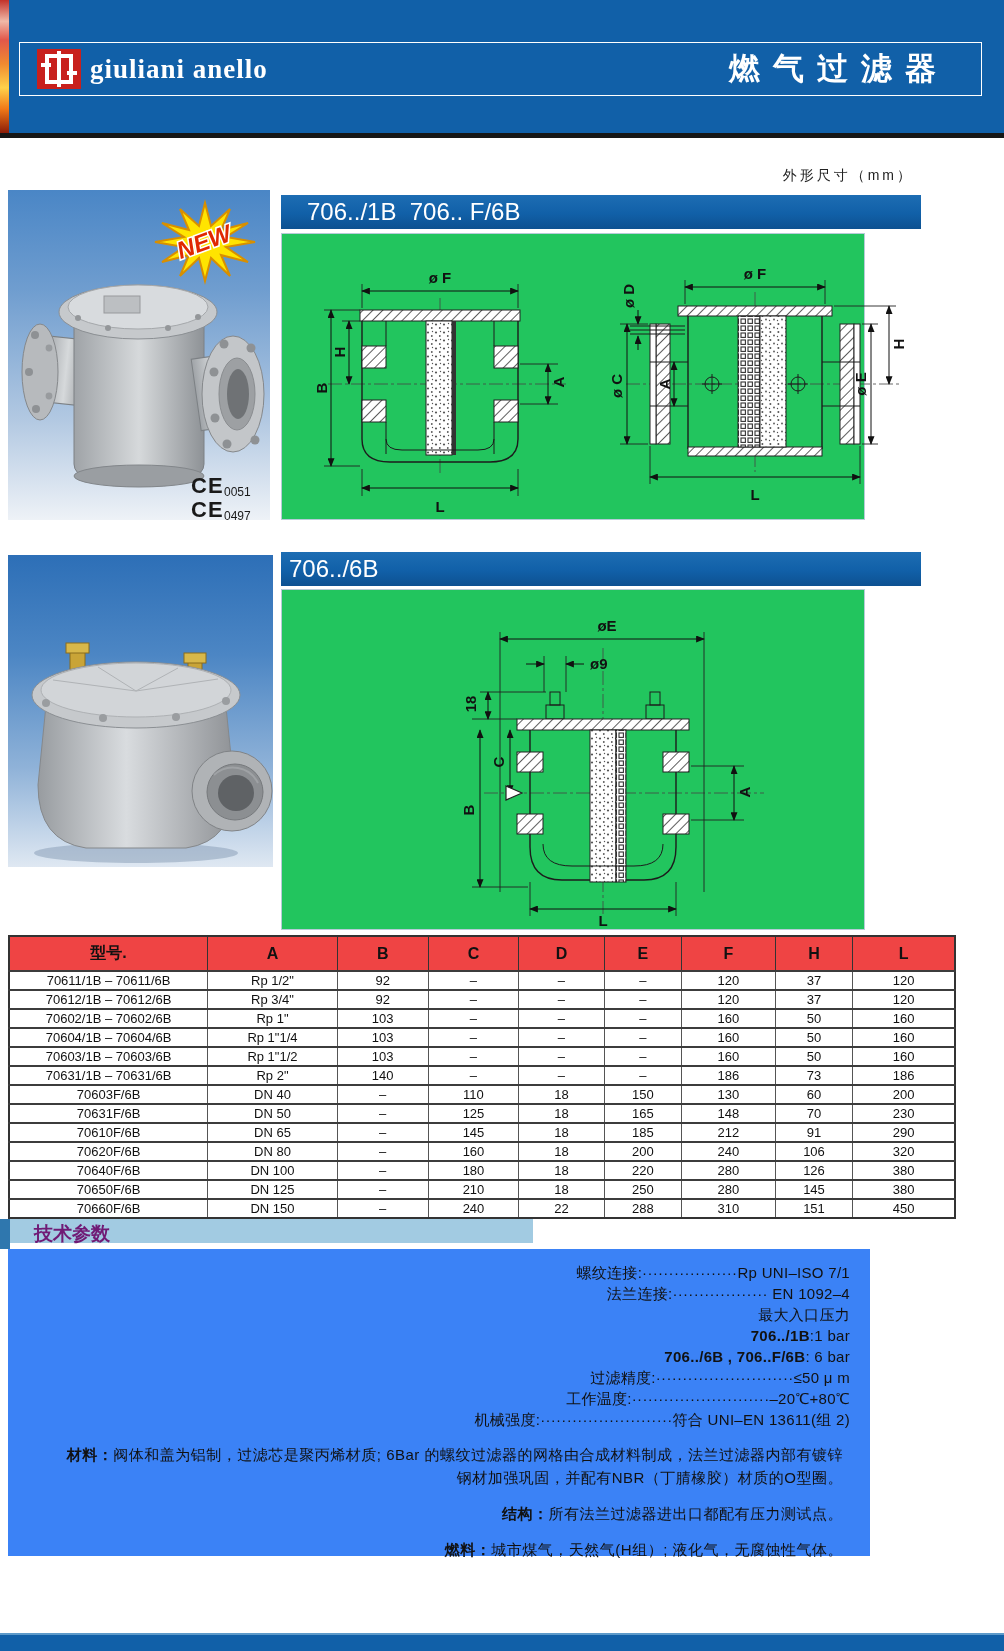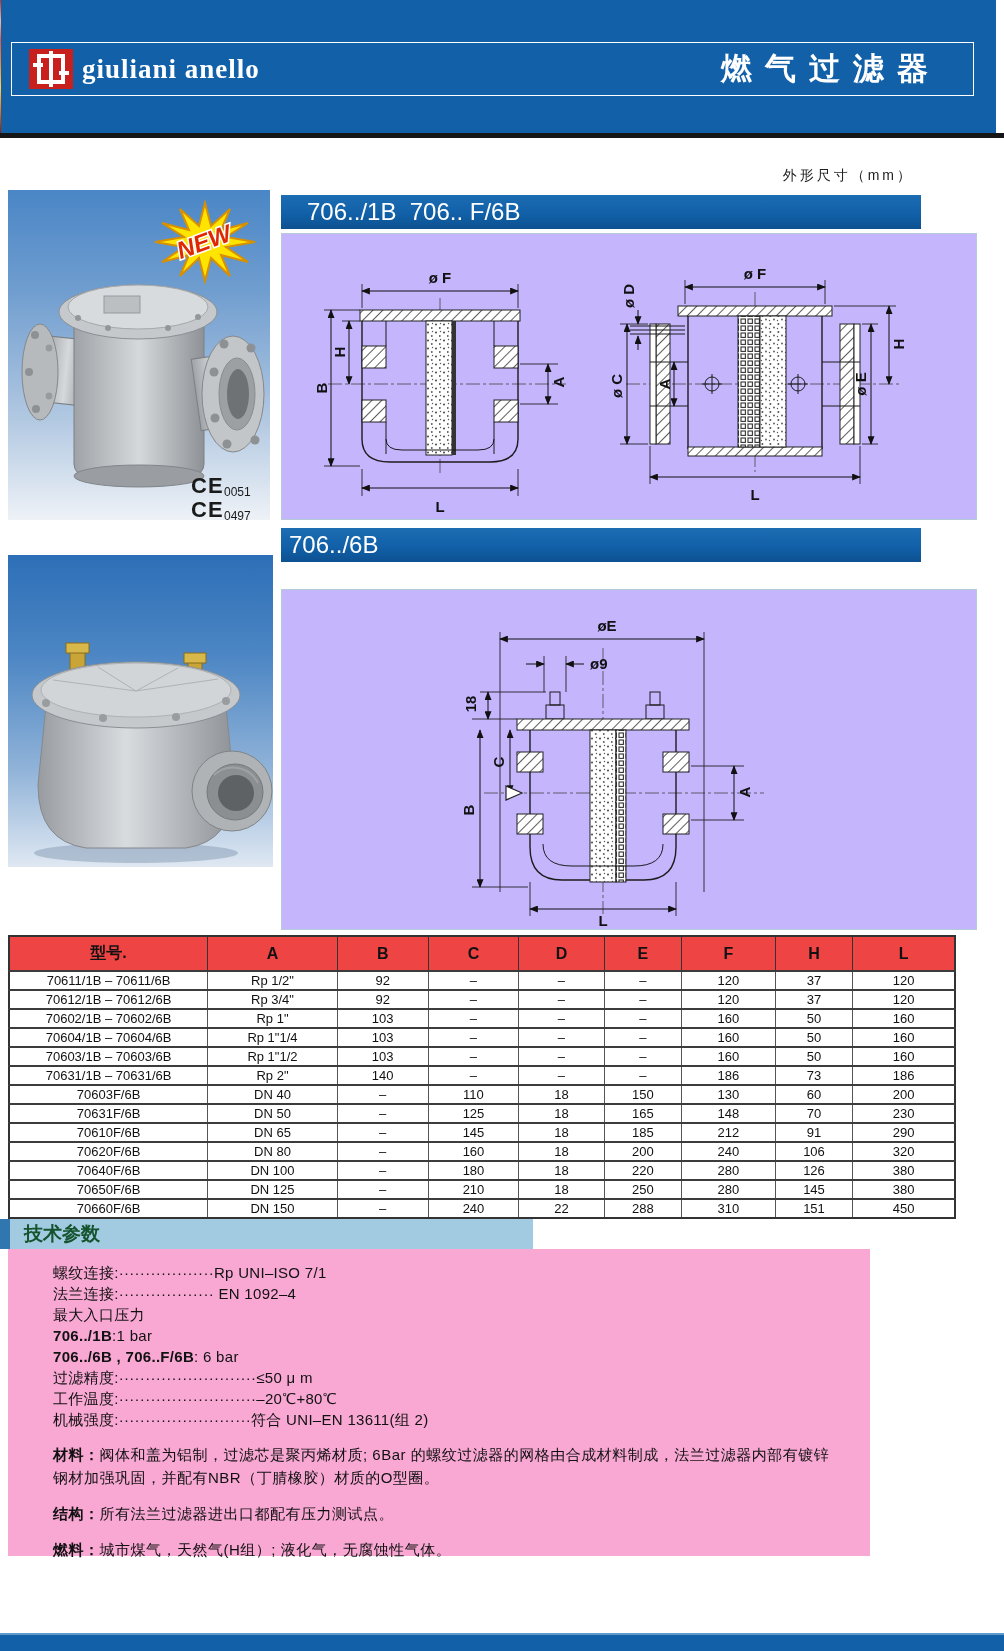--- a/index.html
+++ b/index.html
@@ -2,39 +2,39 @@
 <html><head>
 <meta charset="utf-8">
 <style>
   html,body{margin:0;padding:0;background:#fff;}
   .page{position:relative;width:1004px;height:1651px;background:#fff;overflow:hidden;
         font-family:"Liberation Sans",sans-serif;color:#111;}
 
   
   .flame{position:absolute;left:0;top:0;width:9px;height:133px;
          background:linear-gradient(180deg,#c2322a 0%,#f0b9a8 16%,#e2574a 30%,#f08a30 48%,#ffd24a 66%,#f07818 82%,#8a1c08 100%);}
-  .band{position:absolute;left:1px;top:0;width:995px;height:133px;background:#1160a8;}
+  .band{position:absolute;left:9px;top:0;width:995px;height:133px;background:#1160a8;}
   .band-sep{position:absolute;left:0;top:133px;width:1004px;height:5px;background:#161616;}
   .hbox{position:absolute;left:10px;top:42px;width:963px;height:54px;border:1px solid #fff;
         display:flex;align-items:center;box-sizing:border-box;}
   .logo{width:44px;height:40px;margin-left:17px;flex:0 0 auto;}
   .brand{color:#fff;font-family:"Liberation Serif",serif;font-weight:bold;font-size:27px;
          margin-left:9px;letter-spacing:1px;}
   .ptitle{margin-left:auto;margin-right:32px;color:#fff;font-size:31px;font-weight:bold;letter-spacing:13px;text-align:right;}
 
   .dimnote{position:absolute;top:167px;right:90px;font-size:14px;letter-spacing:3px;color:#222;text-align:right;}
 
   
   .secbar{position:absolute;left:281px;width:640px;height:34px;
           background:linear-gradient(180deg,#1d6db3 0%,#1160a8 55%,#0d5191 100%);
           color:#fff;font-size:24px;display:flex;align-items:center;padding-left:26px;
           box-sizing:border-box;}
   .secbar span{white-space:pre;}
-  .bar1{top:195px;} .bar2{top:528px;padding-left:8px;}
-  .drawbox{position:absolute;left:281px;width:696px;background:#c4b5fd;border:1px solid #b6cbd8;box-sizing:border-box;}
+  .bar1{top:195px;} .bar2{top:552px;padding-left:8px;}
+  .drawbox{position:absolute;left:281px;width:584px;background:#22c55e;border:1px solid #b6cbd8;box-sizing:border-box;}
   .box1{top:233px;height:287px;} .box2{top:589px;height:341px;}
   .drawbox svg{position:absolute;}
 
   .photo{position:absolute;overflow:hidden;}
   .photo1{left:8px;top:190px;width:262px;height:330px;
           background:linear-gradient(180deg,#4a86c6 0%,#6f9dcf 30%,#b3c9e2 70%,#eef2f7 100%);}
   .photo2{left:8px;top:555px;width:265px;height:312px;
           background:linear-gradient(180deg,#2d6fb7 0%,#4c86c4 32%,#8fb2d8 68%,#dfe8f2 100%);}
 
   
@@ -49,24 +49,24 @@
   .spec-table{position:absolute;left:8px;top:935px;width:948px;border-collapse:collapse;
               font-size:13px;color:#111;table-layout:fixed;}
   .spec-table th{height:31px;background:#ef4444;font-size:16px;font-weight:bold;
                  border:1px solid #333;}
   .spec-table td{height:17px;text-align:center;border-left:1px solid #555;border-right:1px solid #555;
                  border-top:2px solid #3c3c3c;padding:0;white-space:nowrap;overflow:hidden;}
   .spec-table{border:2px solid #333;}
 
   
   .tech-square{position:absolute;left:0;top:1219px;width:10px;height:30px;background:#2f77ae;}
-  .tech-bar{position:absolute;left:10px;top:1219px;width:523px;height:30px;background:#a2cbe2;
-            font-size:19px;font-weight:bold;line-height:30px;padding-left:14px;box-sizing:border-box;color:#14532d;}
-  .tech-body{position:absolute;left:8px;top:1249px;width:862px;height:307px;background:#f9a8d4;
-             box-sizing:border-box;padding:13px 20px 0 45px;font-size:15px;color:#111;}
+  .tech-bar{position:absolute;left:10px;top:1219px;width:523px;height:24px;background:#a2cbe2;
+            font-size:19px;font-weight:bold;line-height:30px;padding-left:24px;box-sizing:border-box;color:#701a75;}
+  .tech-body{position:absolute;left:8px;top:1249px;width:862px;height:307px;background:#3b82f6;
+             box-sizing:border-box;padding:13px 20px 0 45px;font-size:15px;color:#111;text-align:right;}
   .spec-line{line-height:21px;letter-spacing:0.3px;}
   .spec-line b{font-weight:bold;}
   .tech-para{margin-top:13px;line-height:23px;width:790px;letter-spacing:0.5px;}
   .tech-para b{font-weight:bold;}
 
   .footer{position:absolute;left:0;top:1633px;width:1004px;height:18px;background:#1160a8;
           border-top:2px solid #5d9aca;box-sizing:content-box;}
 </style>
 </head>
 <body>

